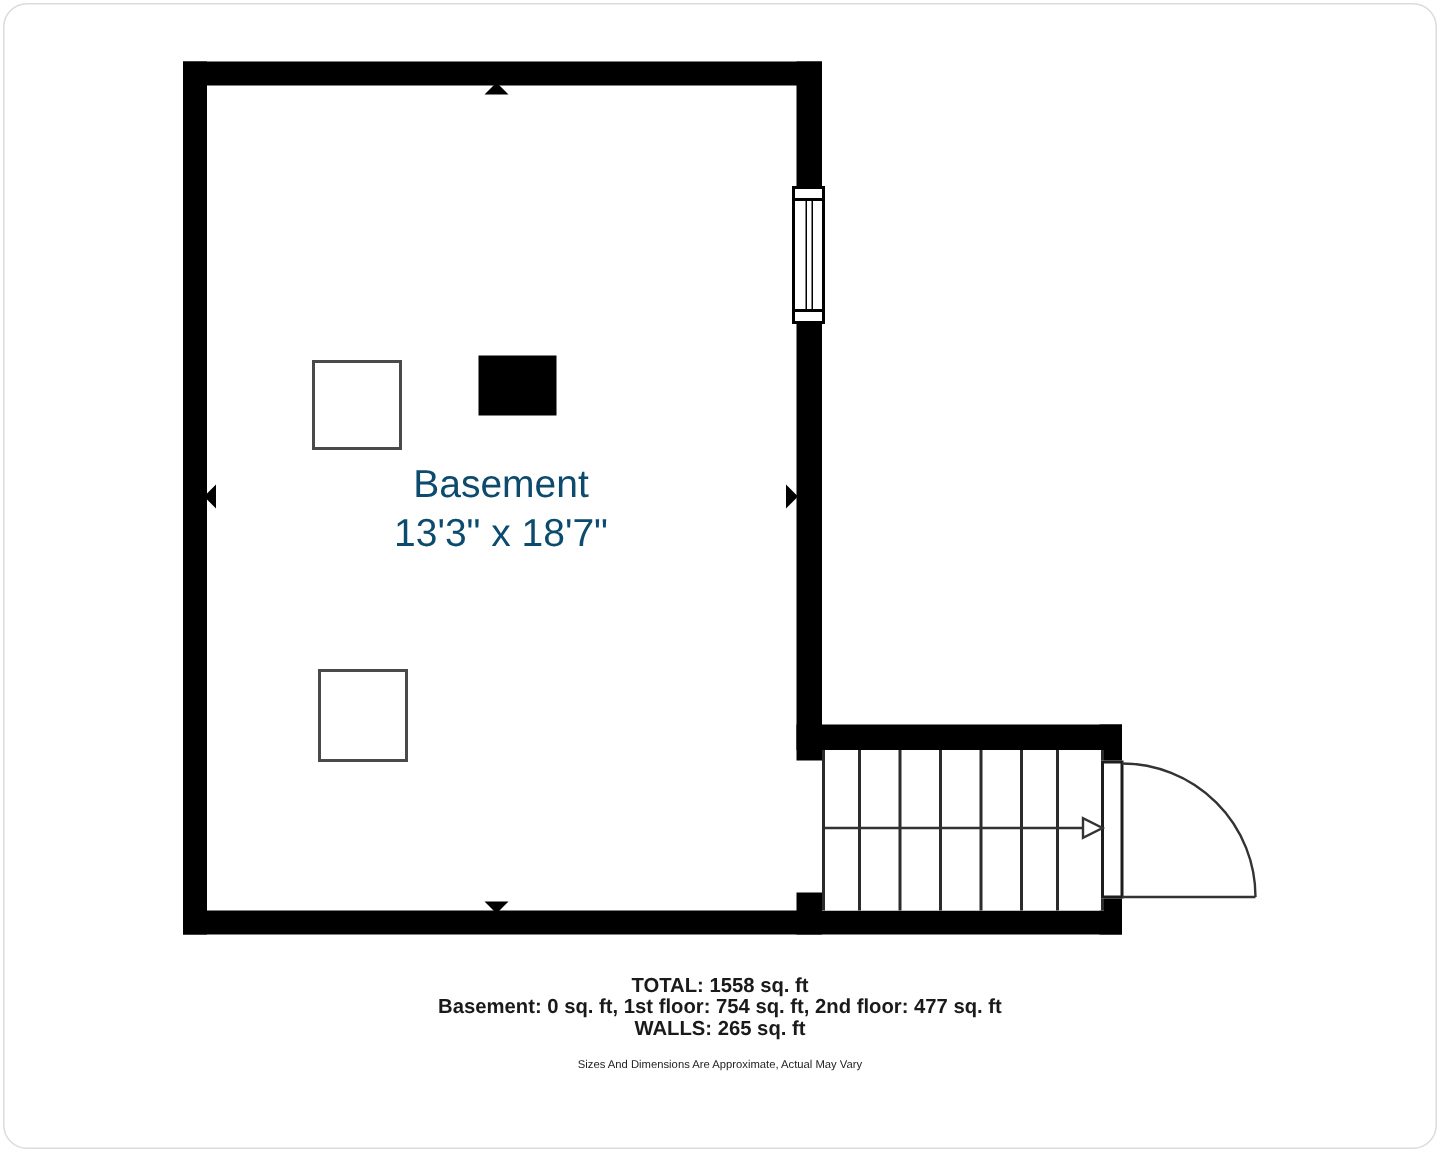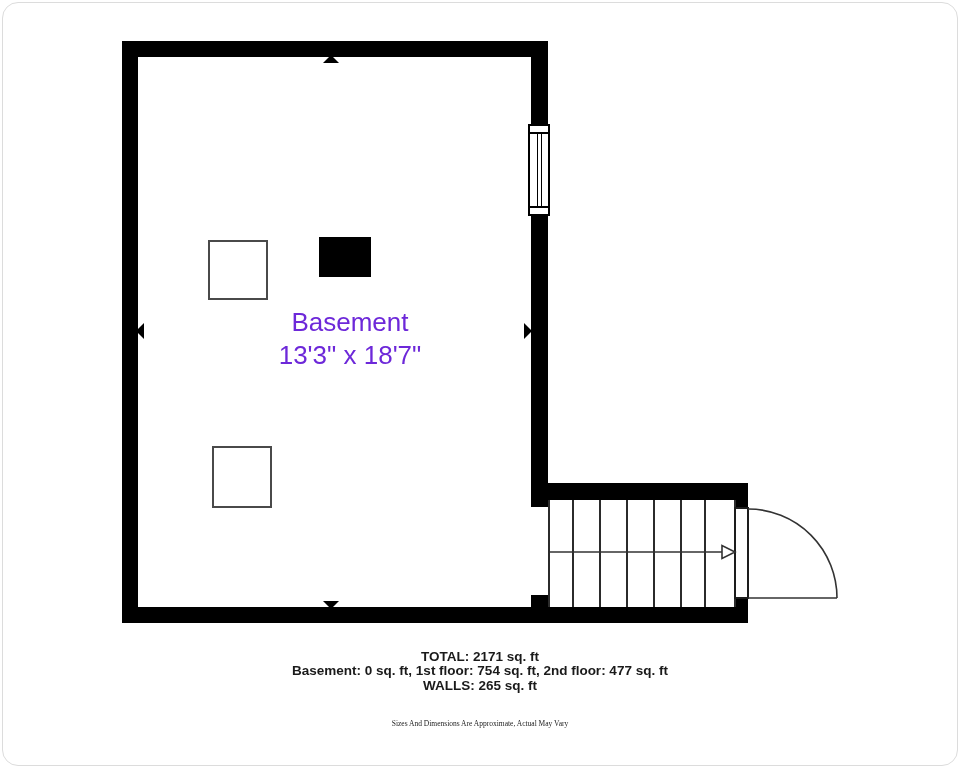--- a/index.html
+++ b/index.html
@@ -22,27 +22,27 @@
   .post{position:absolute;left:319px;top:237px;width:52px;height:40px;background:#000;}
   
   .stairs{position:absolute;left:548px;top:500px;width:184px;height:107px;background:#fff;
           border-left:2px solid #2b2b2b;border-right:2px solid #2b2b2b;}
   .tread{position:absolute;top:0;bottom:0;width:2px;background:#2b2b2b;}
   .t1{left:22px}.t2{left:49px}.t3{left:76px}.t4{left:103px}.t5{left:130px}.t6{left:154px}
   
   .jamb{position:absolute;left:734px;top:507px;width:11px;height:88px;background:#fff;border:2px solid #1d1d1d;}
   svg.overlay{position:absolute;left:0;top:0;width:960px;height:768px;}
   
-  .room-label{position:absolute;left:200px;top:306px;width:300px;text-align:center;
-              font-size:26px;line-height:33px;color:#6d28d9;}
+  .room-label{position:absolute;left:184px;top:306px;width:300px;text-align:center;
+              font-size:26px;line-height:33px;color:#0c4a6e;}
   
   .summary{position:absolute;left:0;top:649px;width:960px;text-align:center;color:#1a1a1a;}
   .summary .total{font-size:13.5px;font-weight:bold;line-height:15px;}
   .summary .line{font-size:13.5px;line-height:14.8px;font-weight:bold;}
-  .summary .disclaimer{font-size:7.5px;line-height:9px;margin-top:25px;color:#222;font-family:Liberation Serif, serif;}
+  .summary .disclaimer{font-size:7.5px;line-height:9px;margin-top:11px;color:#222;}
 </style>
 </head>
 <body>
 
 <div class="canvas">
   <div class="frame"></div>
 
   <div class="wall" style="left:122px;top:41px;width:426px;height:16px;"></div>
   <div class="wall" style="left:122px;top:41px;width:16px;height:582px;"></div>
   <div class="wall" style="left:122px;top:607px;width:626px;height:16px;"></div>
@@ -88,18 +88,18 @@
     <polygon points="144,323 144,339 136,331" fill="#000"></polygon>
     <polygon points="524,323 524,339 532,331" fill="#000"></polygon>
   </svg>
 
   <div class="room-label">
     <div>Basement</div>
     <div>13'3" x 18'7"</div>
   </div>
 
   <div class="summary">
-    <div class="total">TOTAL: 2171 sq. ft</div>
+    <div class="total">TOTAL: 1558 sq. ft</div>
     <div class="line">Basement: 0 sq. ft, 1st floor: 754 sq. ft, 2nd floor: 477 sq. ft</div>
     <div class="line">WALLS: 265 sq. ft</div>
     <div class="disclaimer">Sizes And Dimensions Are Approximate, Actual May Vary</div>
   </div>
 </div>
 
 </body></html>

